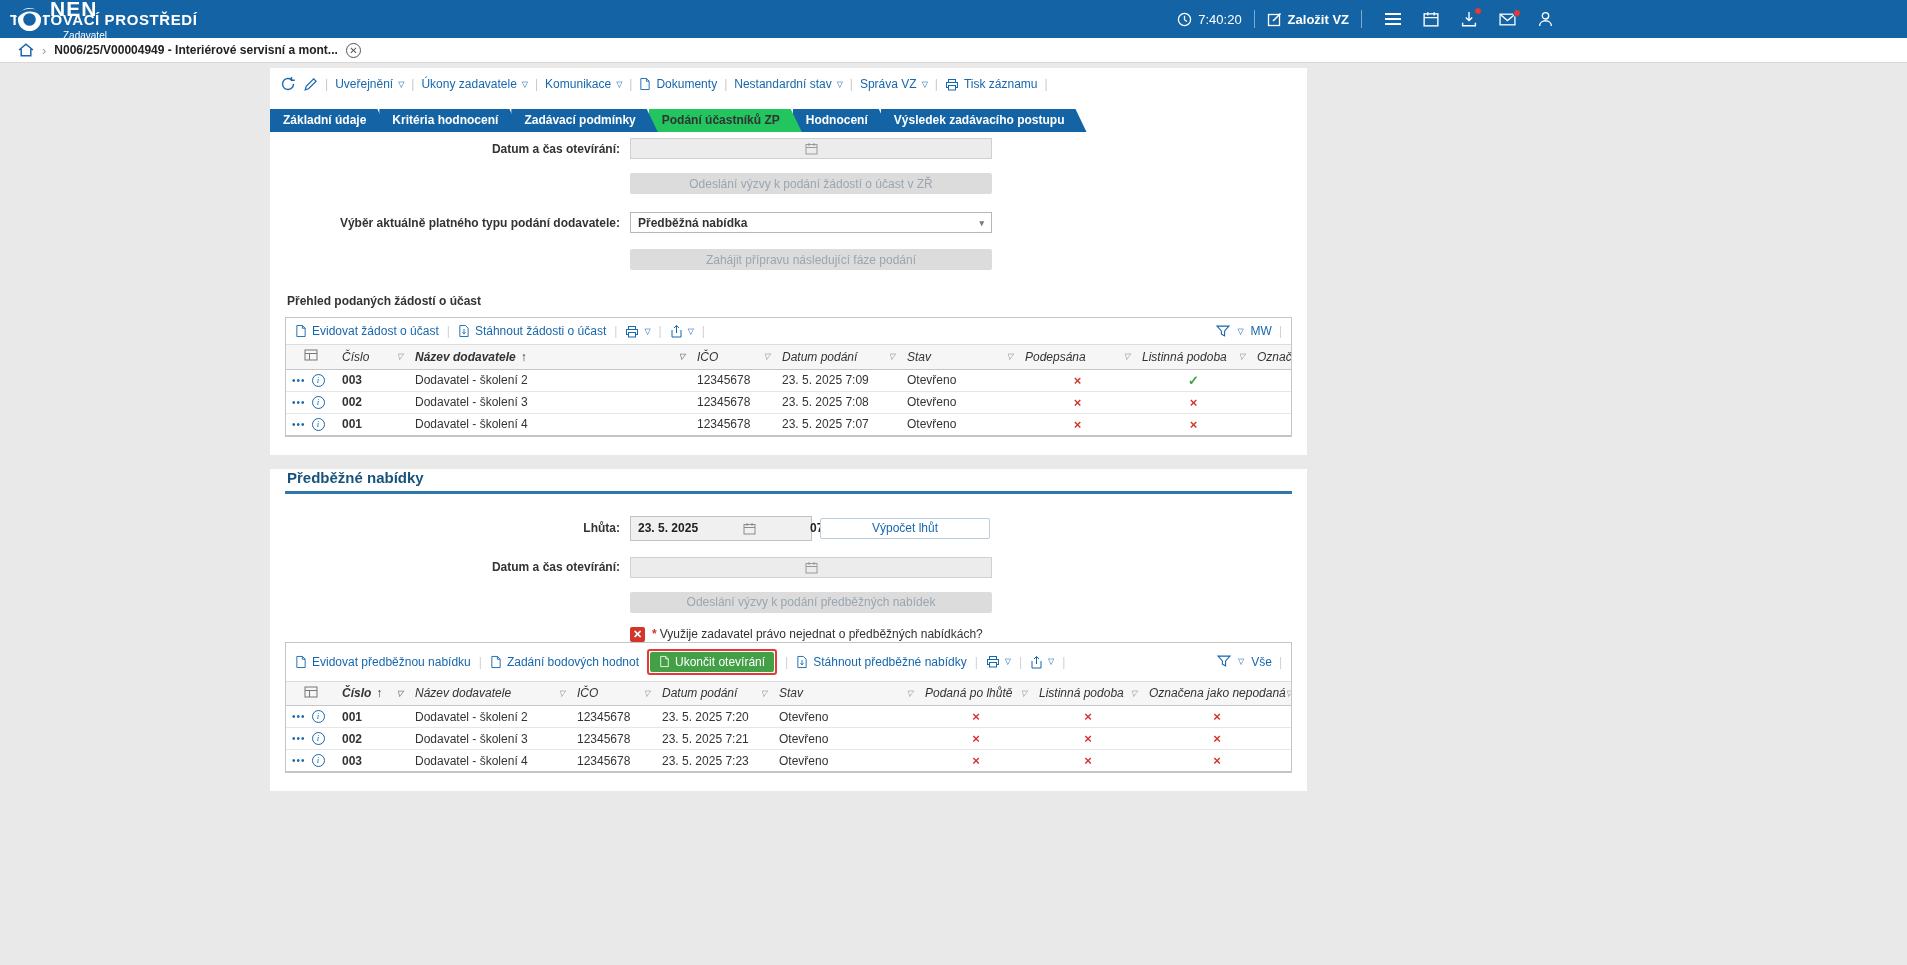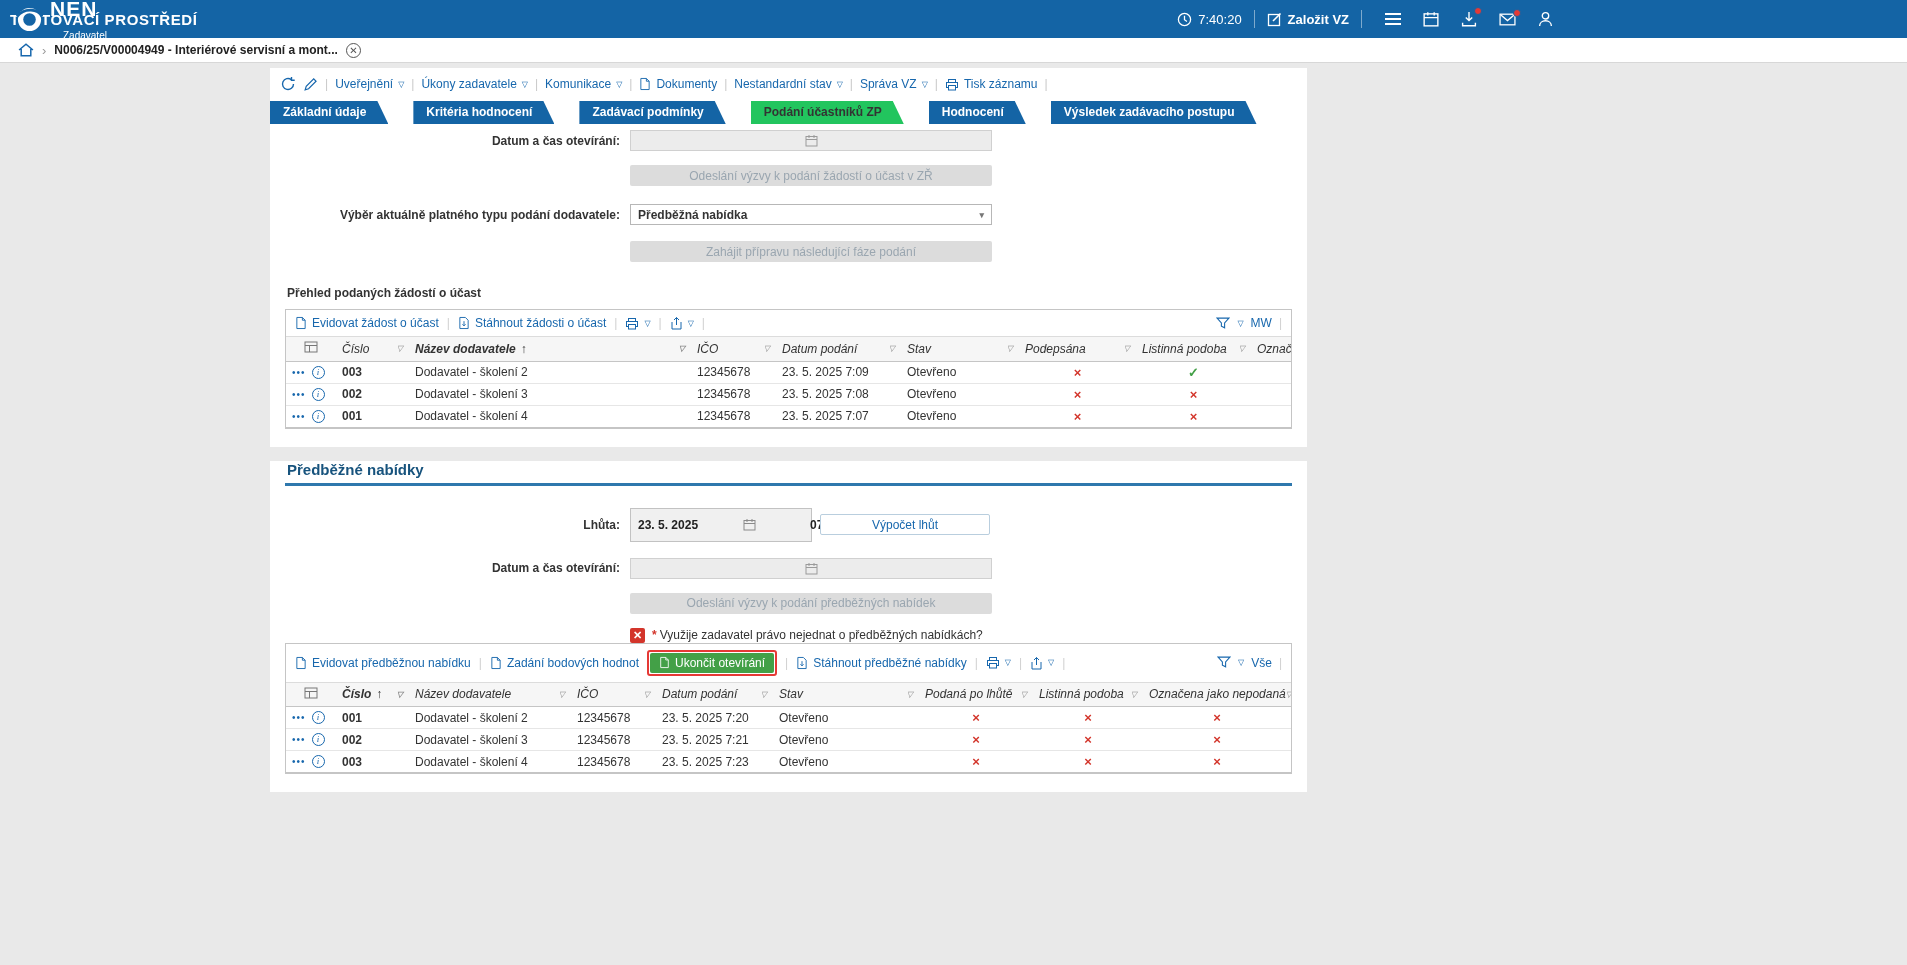--- a/index.html
+++ b/index.html
@@ -34,33 +34,33 @@
   .card { width:1037px; margin-left:270px; background:#fff; }
   .card1 { margin-top:5px; padding-bottom:18px; }
   .card2 { margin-top:12px; padding-bottom:18px; }
   
   .rec-toolbar { display:flex; align-items:center; gap:7px; padding:8px 10px 9px 10px; color:#1767ad; }
   .rec-toolbar .sep { color:#c9c9c9; }
   .tlink { display:flex; align-items:center; gap:5px; color:#1767ad; cursor:pointer; white-space:nowrap; }
   .caret { font-size:8px; color:#1767ad; }
   .caret-g { font-size:8px; color:#8a8a8a; }
   
-  .tabs { display:flex; margin-top:0; height:23px;gap:34px; }
+  .tabs { display:flex; margin-top:8px; height:23px; }
   .tab { position:relative; background:#1464a5; color:#fff; font-weight:bold; font-size:12px;
          line-height:23px; padding:0 22px 0 13px; margin-right:-9px; cursor:pointer; white-space:nowrap;
          clip-path:polygon(0 0, calc(100% - 11px) 0, 100% 100%, 0 100%); }
   .tab.active { background:#22c55e; color:#333; }
   
   .form-row { display:flex; align-items:center; }
   .form-label { width:360px; text-align:right; padding-right:10px; font-weight:bold; color:#333; flex:none; }
   .ctrl-dis-input { width:362px; height:21px; background:#ececec; border:1px solid #d0d0d0; display:flex; align-items:center; justify-content:center; color:#9a9a9a; }
   .btn-disabled { width:362px; height:21px; background:#dcdcdc; color:#9aa6b0; border:0; font-size:12px; border-radius:2px; font-family:inherit; }
   .selectbox { width:362px; height:21px; border:1px solid #b7b7b7; background:#fff; display:flex; align-items:center; padding:0 7px; font-weight:bold; cursor:pointer; }
   .selectbox .sel-caret { margin-left:auto; color:#777; font-size:9px; }
-  .dt-group { width:182px; height:34px; background:#f0f0f0; border:1px solid #c2c2c2; display:flex; align-items:center;gap:20px; }
+  .dt-group { width:182px; height:25px; background:#f0f0f0; border:1px solid #c2c2c2; display:flex; align-items:center;gap:20px; }
   .dt-group input { border:0; background:transparent; font-weight:bold; font-size:12px; font-family:inherit; color:#222; }
   .dt-date { width:92px; padding-left:7px; }
   .dt-time { width:48px; padding-left:8px; }
   .dt-div { width:1px; height:15px; background:#c2c2c2; margin-left:6px; }
   .btn-outline { width:170px; height:21px; margin-left:8px; background:#fff; border:1px solid #b9cede; color:#1767ad; font-size:12px; border-radius:2px; font-family:inherit; cursor:pointer; }
   .redx { width:15px; height:15px; background:#d3352b; border-radius:2px; color:#fff; font-size:11px; font-weight:bold; display:flex; align-items:center; justify-content:center; flex:none; }
   .asterisk { color:#d3352b; font-weight:bold; margin:0 3px 0 7px; }
   
   .sec-title { font-weight:bold; font-size:12px; margin:24px 0 9px 17px; color:#333; }
   .big-title { font-size:15px; font-weight:bold; color:#17537d; margin:14px 17px 5px; }

